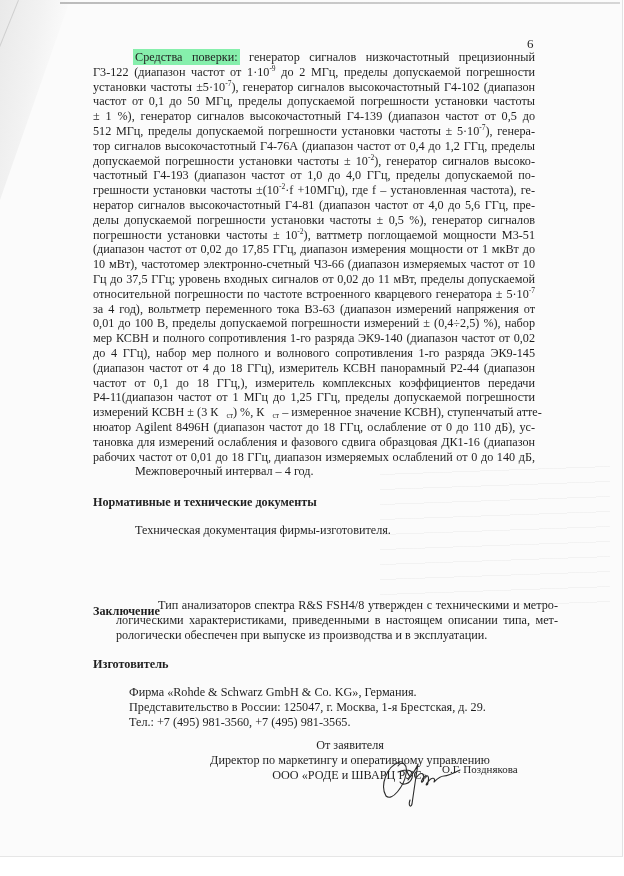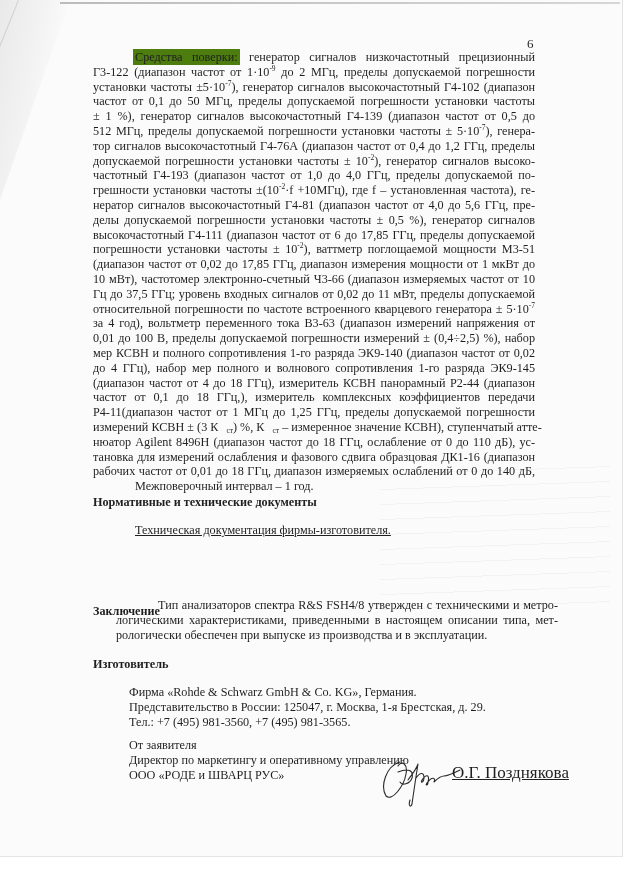--- a/index.html
+++ b/index.html
@@ -32,32 +32,32 @@
     position: absolute; left: 527px; top: 36px; font-size: 13px;
   }
   .body-text {
     position: absolute; left: 93px; top: 50px; width: 442px;
     font-size: 12.2px; line-height: 14.8px; text-align: justify;
   }
   .line { display: block; white-space: nowrap; text-align: justify; text-align-last: justify; }
   .line.last { text-align-last: left; }
   .indent { padding-left: 42px; }
   .hl {
-    background: #4d7c0f; padding: 1px 2px; margin-left: -2px;
+    background: #86efac; padding: 1px 2px; margin-left: -2px;
   }
   sup { font-size: 7.5px; line-height: 0; vertical-align: 5px; }
   sub { font-size: 7.5px; line-height: 0; vertical-align: -2px; padding-left: 8px; }
   .heading {
     position: absolute; left: 93px; width: 442px; text-align: left;
     font-weight: bold; font-size: 12.2px;
   }
   .para {
     position: absolute; left: 93px; width: 442px; font-size: 12.2px; line-height: 15px;
   }
-  .sig-name { position: absolute; left: 452px; top: 763px; font-size: 17px; text-decoration: underline; }
+  .sig-name { position: absolute; left: 442px; top: 763px; font-size: 11px; }
   .signature { position: absolute; left: 378px; top: 752px; width: 90px; height: 60px; }
   .scan-noise {
     position: absolute; left: 380px; top: 460px; width: 230px; height: 150px;
     background: repeating-linear-gradient(178deg, rgba(0,0,0,0) 0 14px, rgba(0,0,0,0.035) 14px 15px);
   }
 </style>
 </head>
 <body>
 
 <div class="page">
@@ -78,59 +78,58 @@
         <span class="line">установки частоты ±5·10<sup>-7</sup>), генератор сигналов высокочастотный Г4-102 (диапазон</span>
         <span class="line">частот от 0,1 до   50 МГц, пределы допускаемой погрешности установки частоты</span>
         <span class="line">± 1 %), генератор сигналов высокочастотный Г4-139 (диапазон частот от 0,5 до</span>
         <span class="line">512 МГц, пределы допускаемой погрешности установки частоты ± 5·10<sup>-7</sup>), генера-</span>
         <span class="line">тор сигналов высокочастотный Г4-76А (диапазон частот от 0,4 до 1,2 ГГц, пределы</span>
         <span class="line">допускаемой погрешности установки частоты ± 10<sup>-2</sup>), генератор сигналов высоко-</span>
         <span class="line">частотный Г4-193 (диапазон частот от 1,0 до 4,0 ГГц, пределы допускаемой по-</span>
         <span class="line">грешности установки частоты ±(10<sup>-2</sup>·f +10МГц), где f – установленная частота), ге-</span>
         <span class="line">нератор сигналов высокочастотный Г4-81 (диапазон частот от 4,0 до 5,6 ГГц, пре-</span>
         <span class="line">делы допускаемой погрешности установки частоты ± 0,5 %), генератор сигналов</span>
-        <span class="line">высокочастотный Г4-111 (диапазон частот от 6 до 17,85 ГГц, пределы допускаемой</span>
         <span class="line">погрешности установки частоты ± 10<sup>-2</sup>), ваттметр поглощаемой мощности  М3-51</span>
         <span class="line">(диапазон частот от 0,02 до 17,85 ГГц, диапазон измерения мощности от 1 мкВт до</span>
         <span class="line">10 мВт), частотомер электронно-счетный Ч3-66 (диапазон измеряемых частот от 10</span>
         <span class="line">Гц до 37,5 ГГц; уровень входных сигналов от 0,02 до 11 мВт, пределы допускаемой</span>
         <span class="line">относительной погрешности по частоте встроенного кварцевого генератора ± 5·10<sup>-7</sup></span>
         <span class="line">за 4 год), вольтметр переменного тока В3-63 (диапазон измерений напряжения от</span>
         <span class="line">0,01 до 100 В, пределы допускаемой погрешности измерений ± (0,4÷2,5) %), набор</span>
         <span class="line">мер КСВН и полного сопротивления 1-го разряда ЭК9-140 (диапазон частот от 0,02</span>
         <span class="line">до 4 ГГц), набор мер полного и волнового сопротивления 1-го разряда ЭК9-145</span>
         <span class="line">(диапазон частот от 4 до 18 ГГц), измеритель КСВН панорамный Р2-44 (диапазон</span>
         <span class="line">частот от 0,1 до 18 ГГц,), измеритель комплексных коэффициентов передачи</span>
         <span class="line">Р4-11(диапазон частот от 1 МГц до 1,25 ГГц, пределы допускаемой погрешности</span>
         <span class="line">измерений КСВН ± (3 К<sub>ст</sub>) %, К<sub>ст</sub> – измеренное значение КСВН), ступенчатый атте-</span>
         <span class="line">нюатор Agilent 8496Н (диапазон частот до 18 ГГц, ослабление от 0 до 110 дБ), ус-</span>
         <span class="line">тановка для измерений ослабления и фазового сдвига образцовая ДК1-16 (диапазон</span>
         <span class="line">рабочих частот от 0,01 до 18 ГГц, диапазон измеряемых ослаблений от 0 до 140 дБ,</span>
       </div>
-    <span class="line last indent">Межповерочный интервал – 1 год.</span>
+    <span class="line last indent">Межповерочный интервал – 4 год.</span>
   </div>
 
   <div class="heading" style="top:495px;">Нормативные и технические документы</div>
-  <div class="para" style="top:523px; left:135px;text-decoration:underline;">Техническая документация фирмы-изготовителя.</div>
+  <div class="para" style="top:523px; left:135px;">Техническая документация фирмы-изготовителя.</div>
 
   <div class="heading" style="top:570px;margin-top:34px;">Заключение</div>
   <div class="para" style="top:598px;margin-left:23px;">
     <span class="line indent">Тип анализаторов спектра R&amp;S FSH4/8 утвержден с техническими и метро-</span>
     <span class="line">логическими характеристиками, приведенными в настоящем описании типа, мет-</span>
     <span class="line last">рологически обеспечен при выпуске из производства и в эксплуатации.</span>
   </div>
 
   <div class="heading" style="top:657px;">Изготовитель</div>
   <div class="para" style="top:685px; left:129px;">
     <div>Фирма «Rohde &amp; Schwarz GmbH &amp; Co. KG», Германия.</div>
     <div>Представительство в России: 125047, г. Москва, 1-я Брестская, д. 29.</div>
     <div>Тел.: +7 (495) 981-3560, +7 (495) 981-3565.</div>
   </div>
 
-  <div class="para" style="top:738px; left:129px;">
+  <div class="para" style="top:738px; left:129px;text-align:center;">
     <div>От заявителя</div>
     <div>Директор по маркетингу и оперативному управлению</div>
     <div>ООО «РОДЕ и ШВАРЦ РУС»</div>
   </div>
 
   <svg class="signature" viewBox="0 0 90 60">
     <path d="M22 10 C8 14 2 34 8 44 C14 50 26 34 28 22 C30 12 24 8 20 14 M20 20 C30 16 36 18 34 26 C32 32 24 34 22 30 M30 28 C34 22 38 18 40 12 C38 24 36 38 34 52 C33 56 30 54 32 48 M38 26 C42 20 46 20 46 26 C46 30 42 32 44 28 C48 22 52 22 50 30 C50 34 46 34 50 30 C54 24 58 26 56 30 C58 28 62 24 66 24 C70 24 74 22 82 18" fill="none" stroke="#2a2a2a" stroke-width="1.1" stroke-linecap="round" stroke-linejoin="round"></path>
   </svg>
   <div class="sig-name">О.Г. Позднякова</div>
 </div>

